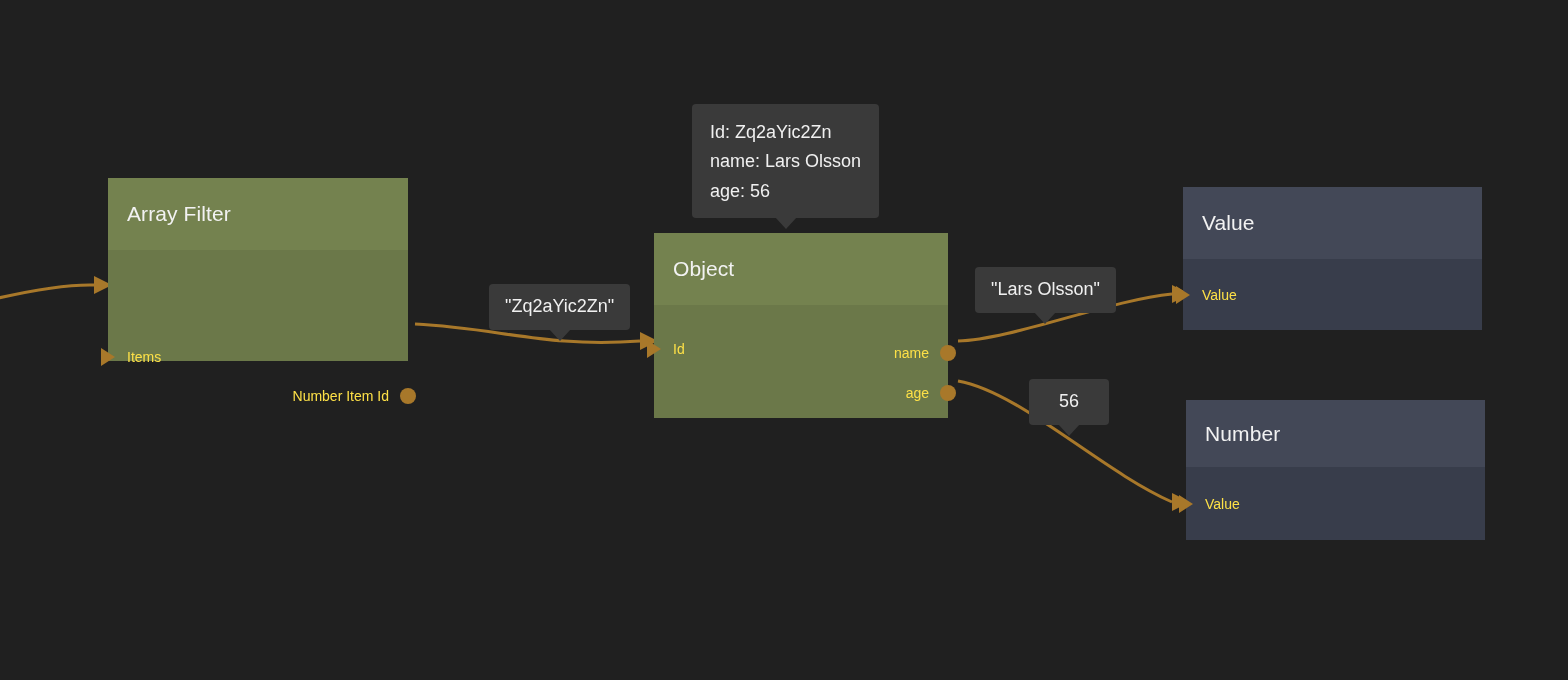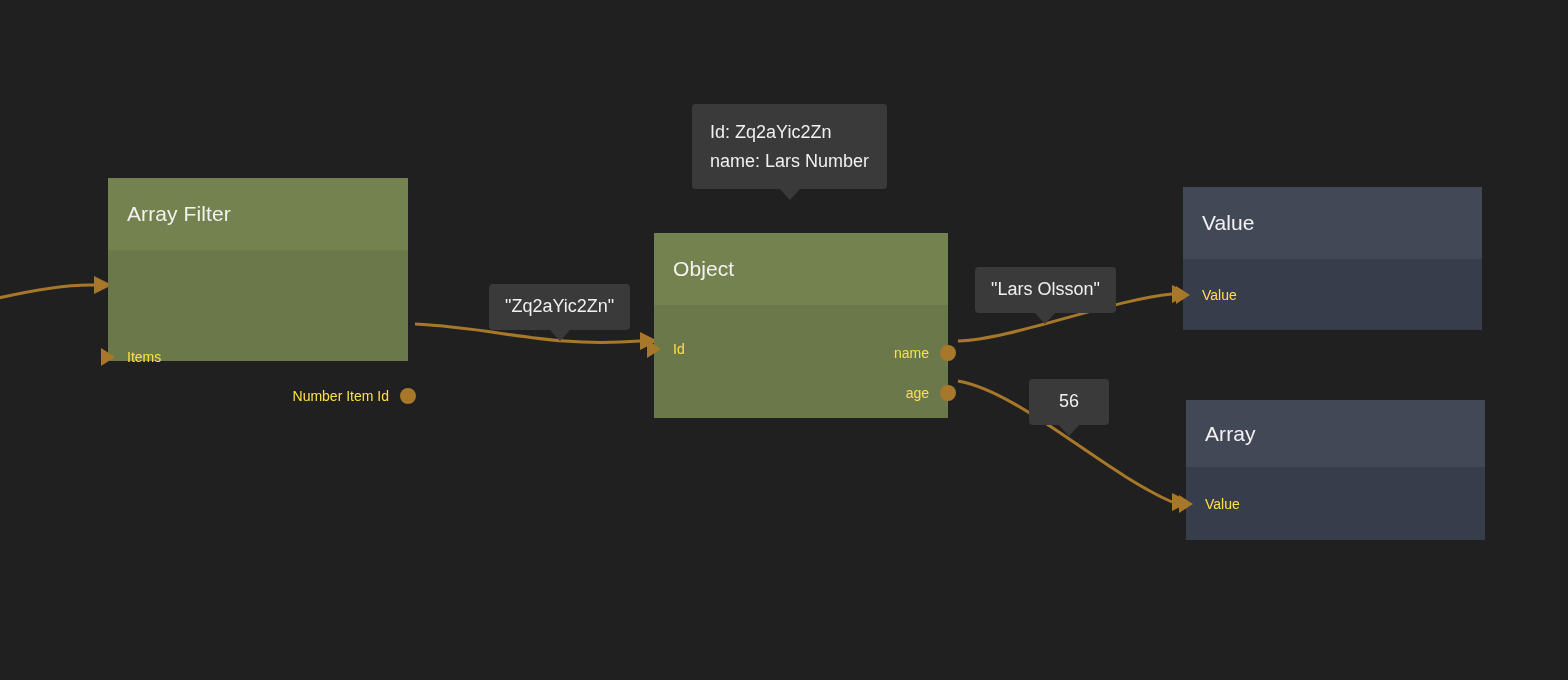--- a/index.html
+++ b/index.html
@@ -162,33 +162,34 @@
     <div class="node-body" style="height:71px;">
       <div class="port-in-arrow" style="left:-7px; top:27px;"></div>
       <div class="port-row in" style="top:24px;">
         <span>Value</span>
       </div>
     </div>
   </div>
 
   <div class="node slate" style="left:1186px; top:400px; width:299px; height:140px;">
     <div class="node-header" style="height:67px;">
-      <span>Array</span>
+      <span>Number</span>
     </div>
     <div class="node-body" style="height:73px;">
       <div class="port-in-arrow" style="left:-7px; top:28px;"></div>
       <div class="port-row in" style="top:25px;">
         <span>Value</span>
       </div>
     </div>
   </div>
 
   <div class="bubble multiline" style="left:692px; top:104px; padding:14px 18px 12px 18px;">
     <div>Id: Zq2aYic2Zn</div>
-    <div>name: Lars Number</div>
+    <div>name: Lars Olsson</div>
+    <div>age: 56</div>
   </div>
 
   <div class="bubble" style="left:489px; top:284px;">
     <span>"Zq2aYic2Zn"</span>
   </div>
 
   <div class="bubble" style="left:975px; top:267px;">
     <span>"Lars Olsson"</span>
   </div>
 

